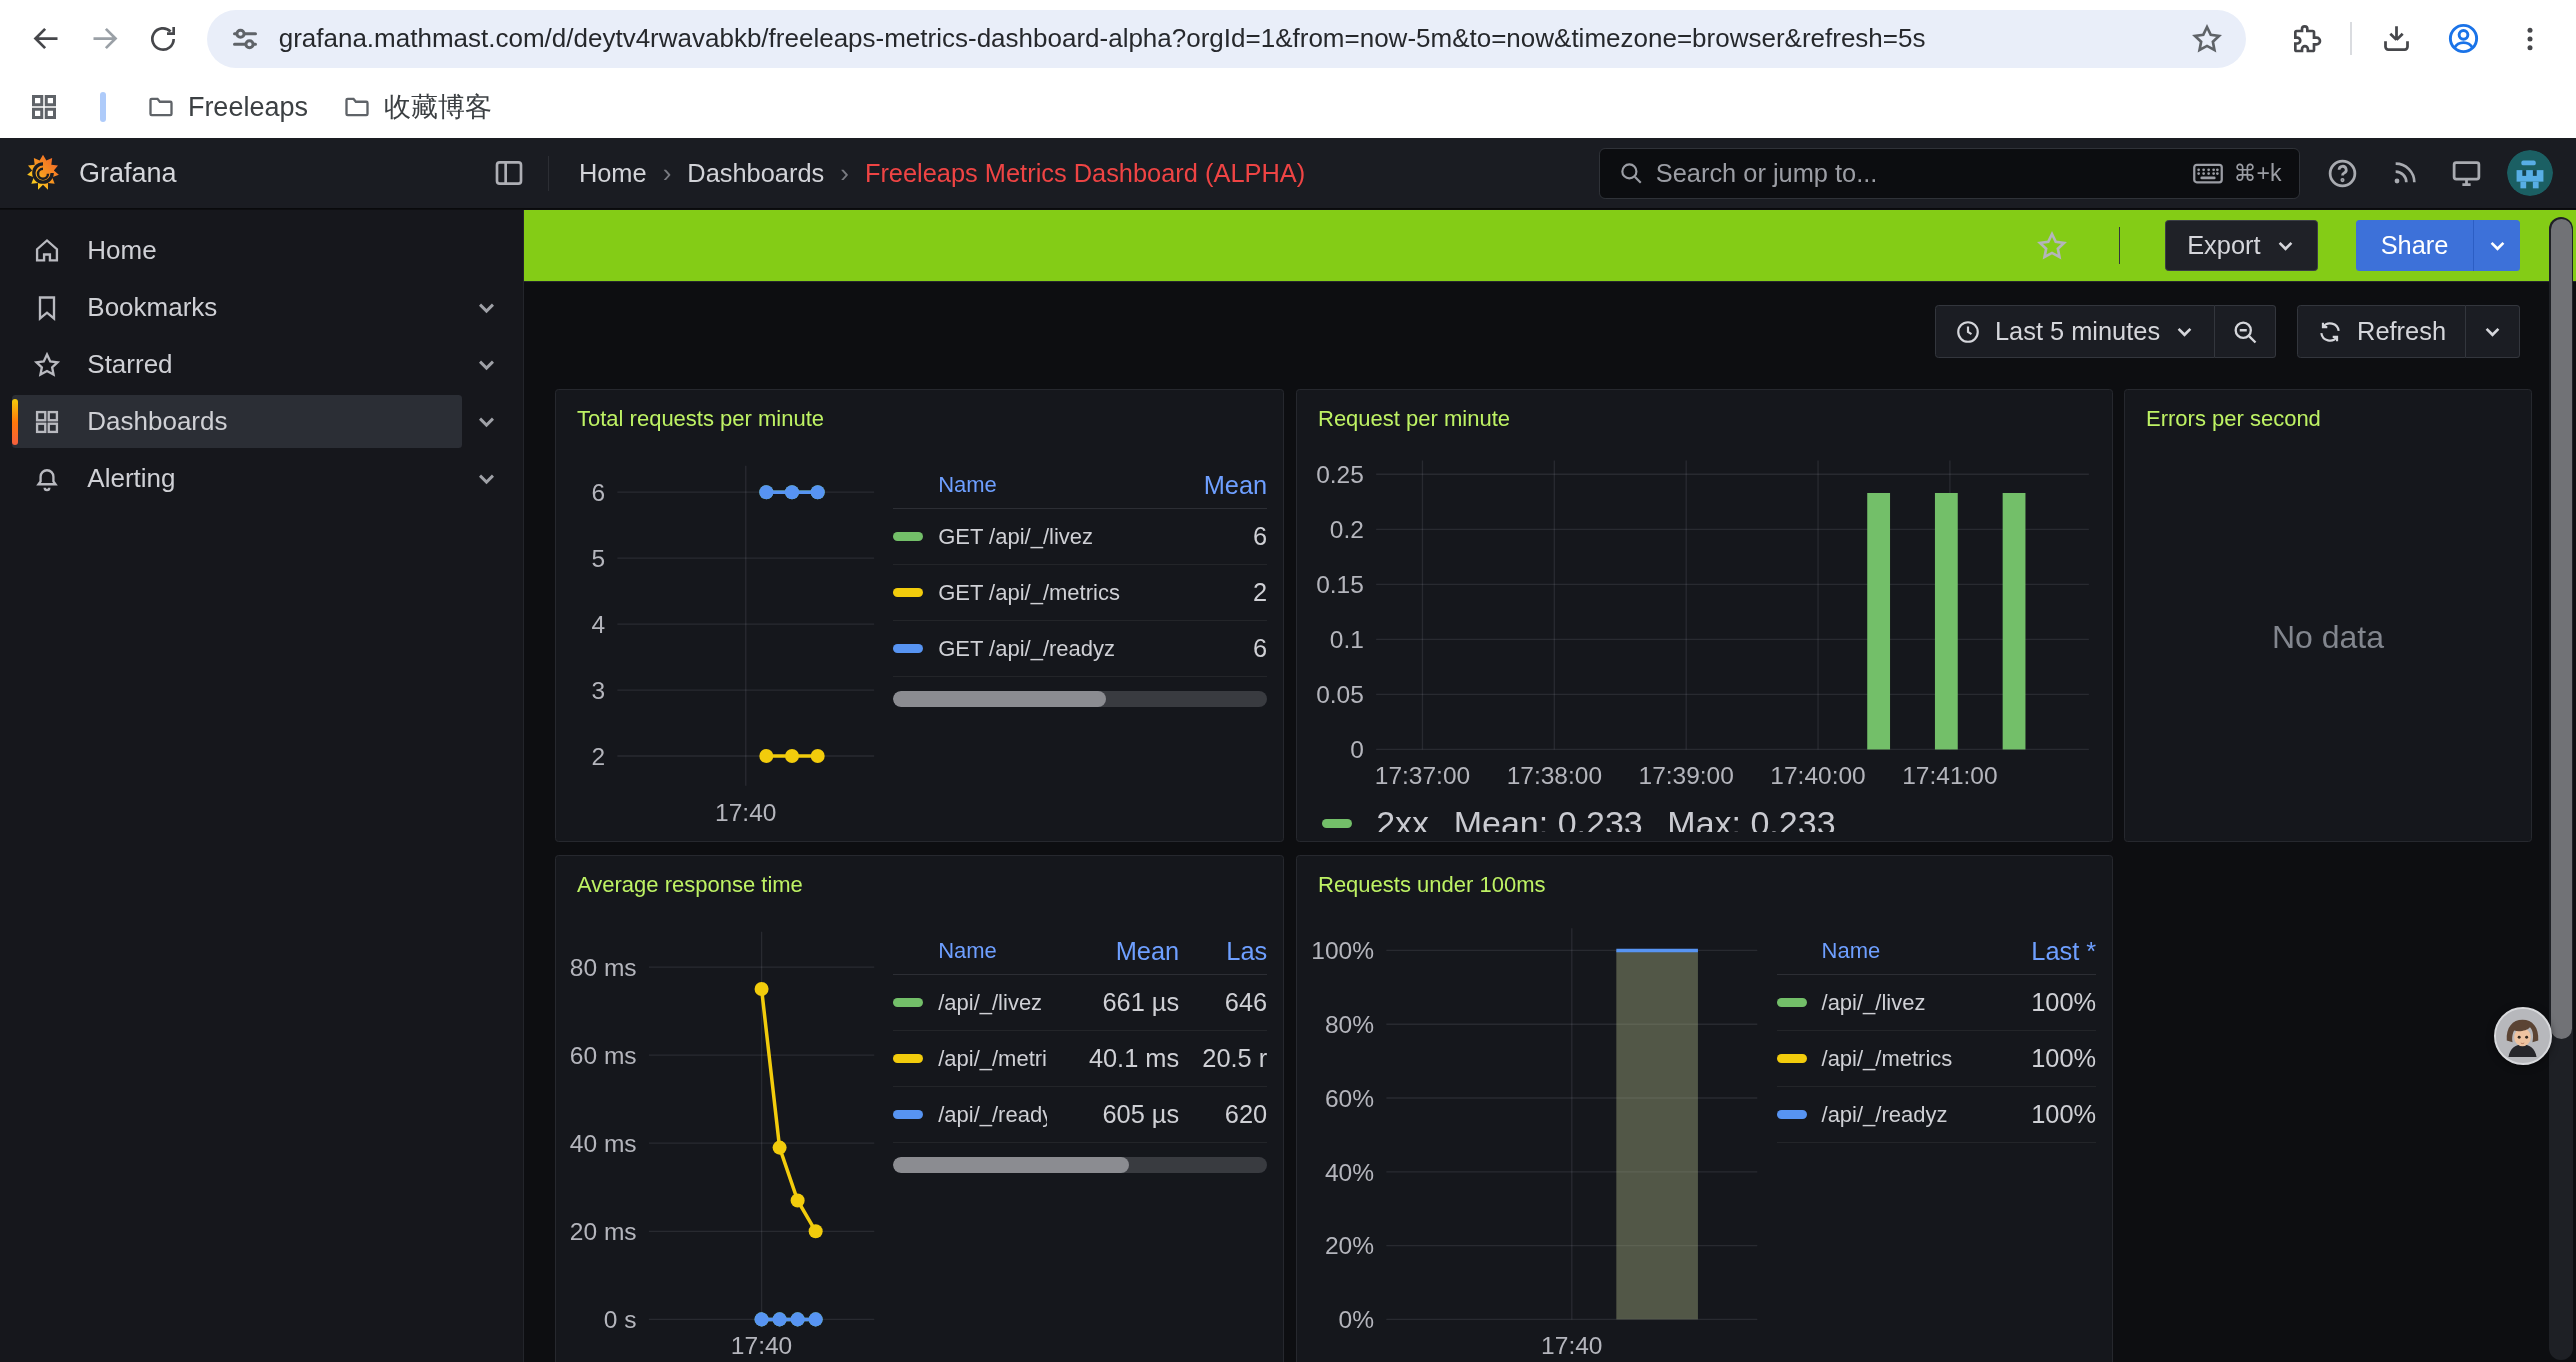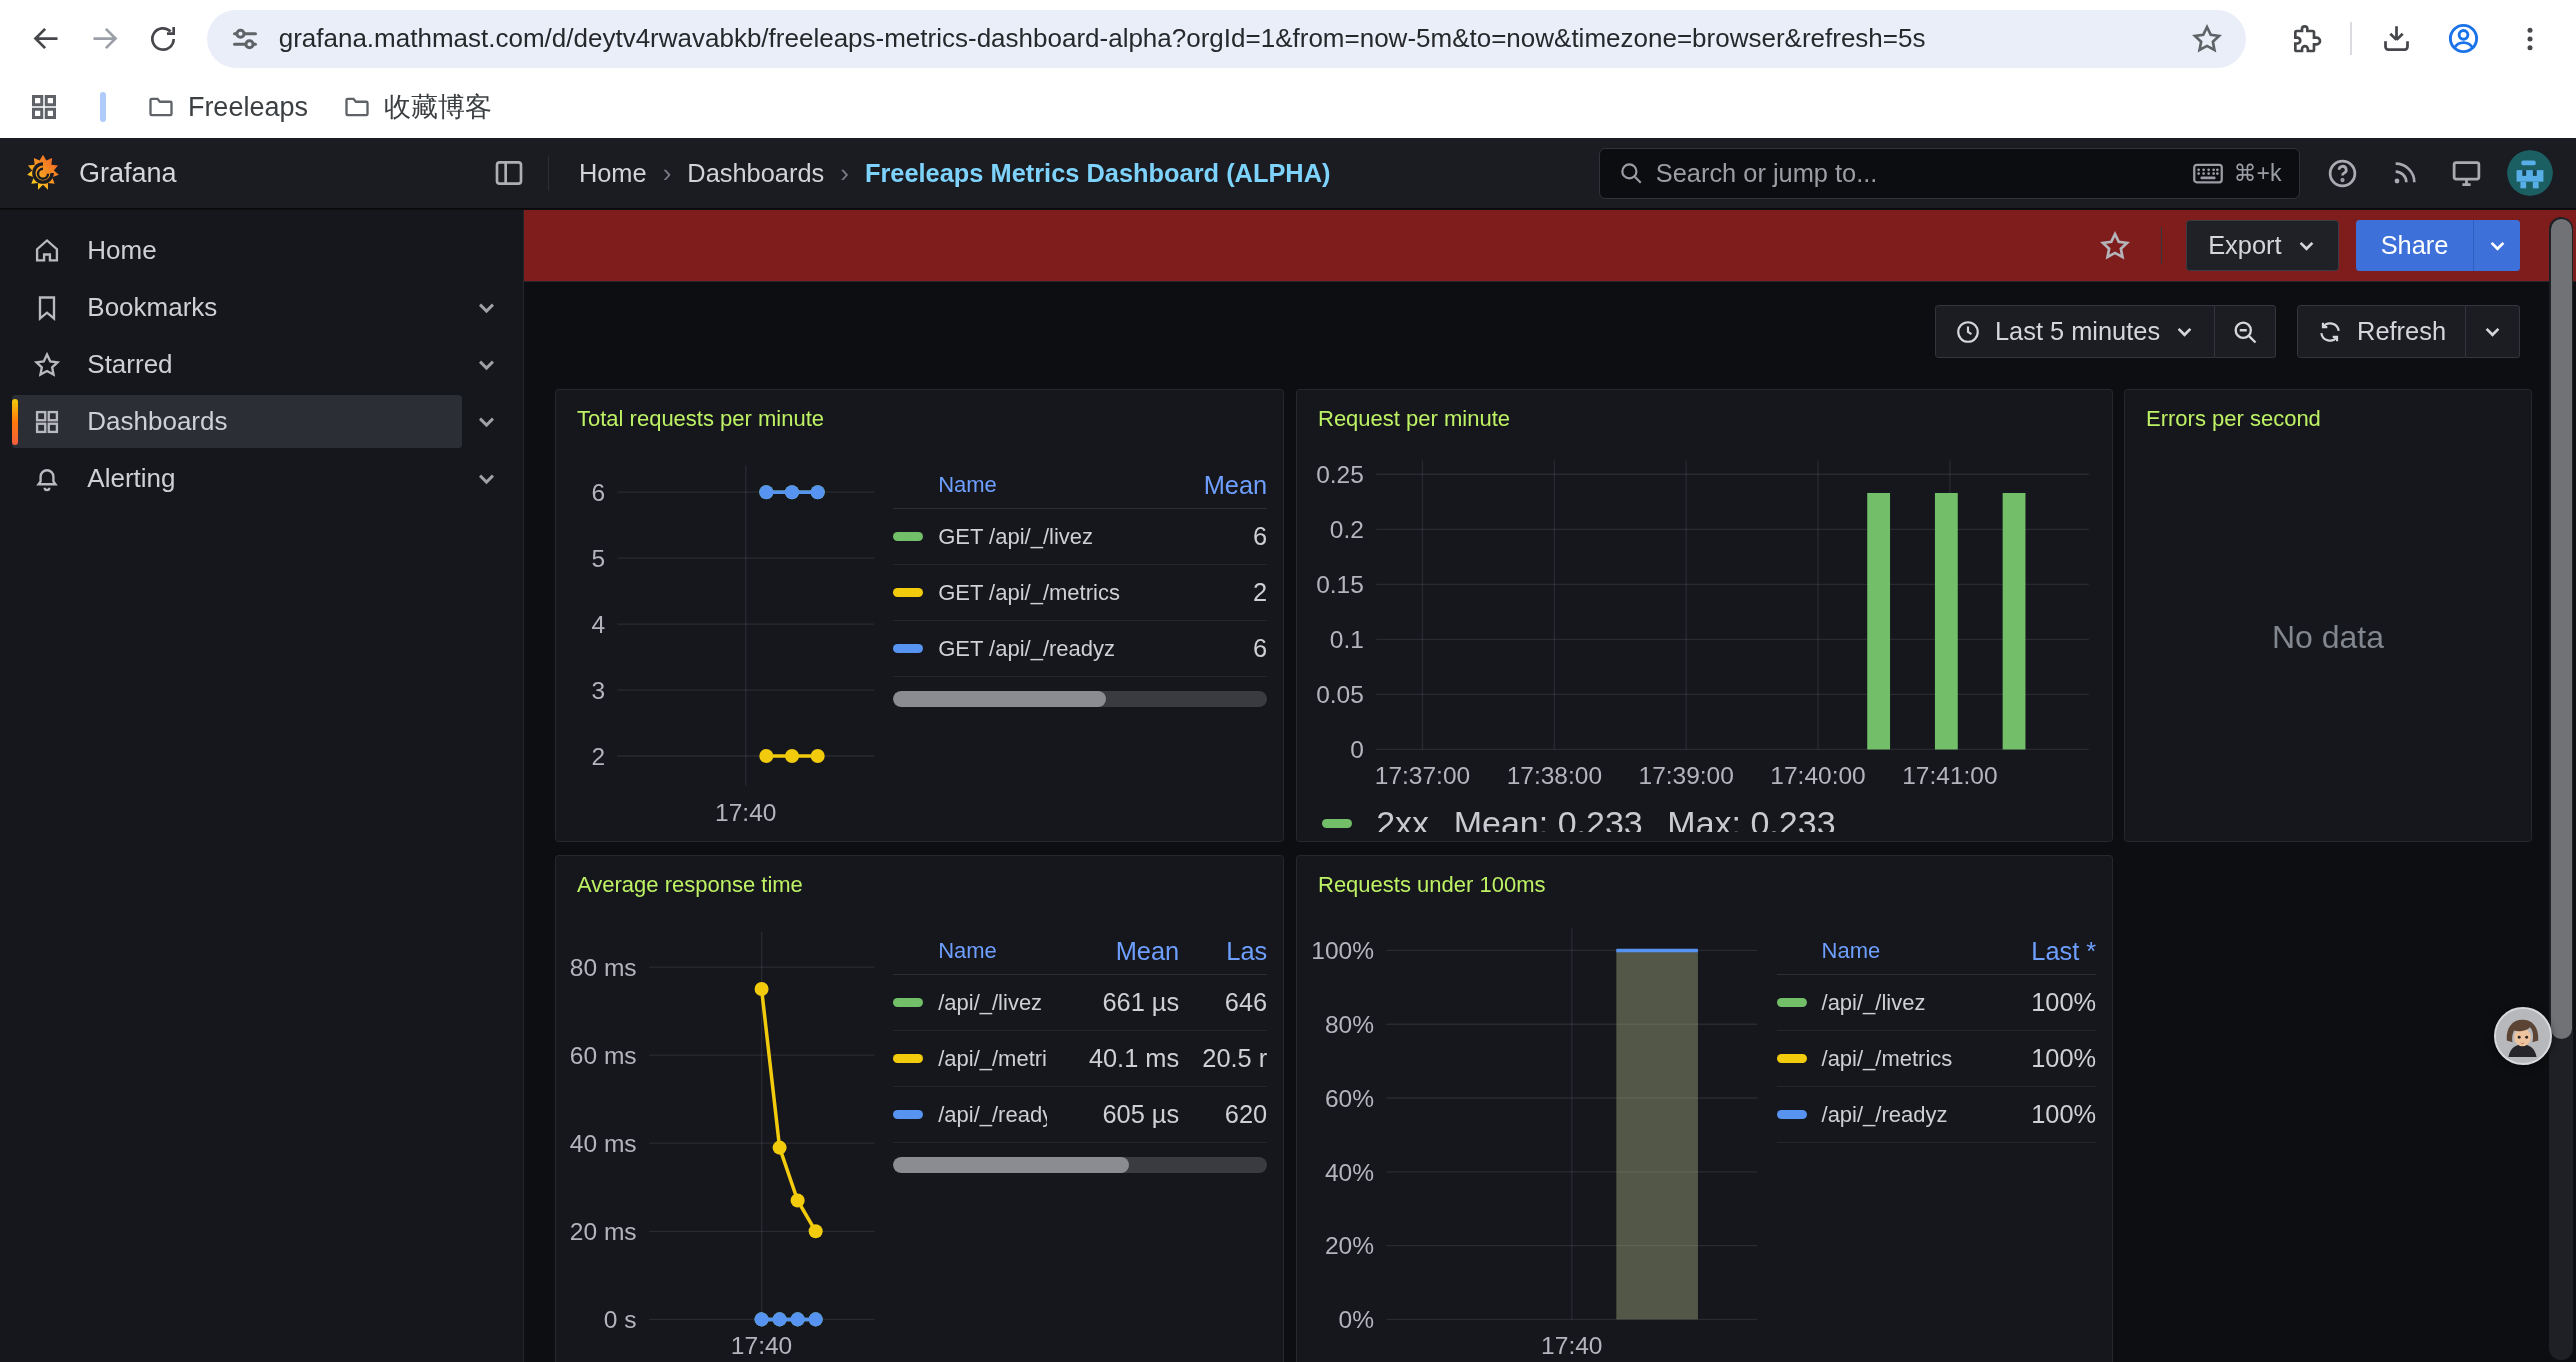--- a/index.html
+++ b/index.html
@@ -35,21 +35,21 @@
   
   .grafana{ position:absolute; top:138px; left:0; right:0; bottom:0; background:#0d0e11; color:#d0d1d6; }
   .gf-header{ position:absolute; top:0; left:0; right:0; height:71px; background:#1a1c22;
     border-bottom:0.9px solid #090a0c; display:flex; align-items:center; padding:0 23px; }
   .hdr-left{ width:502px; display:flex; align-items:center; flex:none; }
   .brand-name{ font-size:27px; color:#d5d6db; margin-left:16px; }
   .collapse-btn{ margin-left:auto; color:#aeafb5; display:flex; }
   .hdr-div{ width:0.9px; height:35px; background:#2c2e34; margin:0 0 0 23px; flex:none; }
   .breadcrumb{ display:flex; align-items:center; margin-left:30px; font-size:25.4px; white-space:nowrap; }
   .crumb{ color:#d2d3d8; }
-  .crumb.current{ color:#7dd3fc;font-weight:bold; }
+  .crumb.current{ color:#ef4444; }
   .crumb-sep{ color:#787a80; margin:0 16px; }
   .crumb-sep::before{ content:"\203A"; font-size:26px; }
   .search-box{ margin-left:auto; width:701px; height:51px; background:#0c0d10; border:0.9px solid #2f3238;
     border-radius:6.1px; display:flex; align-items:center; padding:0 17.5px; color:#9b9da4; flex:none; }
   .search-box .ph{ font-size:25.4px; margin-left:12.3px; }
   .kbd-hint{ margin-left:auto; display:flex; align-items:center; gap:10.5px; font-size:23px; color:#9b9da4; }
   .hdr-icon{ width:39px; height:39px; display:flex; align-items:center; justify-content:center;
     color:#a9abb1; margin-left:23px; flex:none; }
   .gf-avatar{ width:46px; height:46px; border-radius:50%; margin-left:21px; overflow:hidden; flex:none; }
 
@@ -62,22 +62,22 @@
   .menu-item.active{ background:#2b2e35; }
   .menu-item .accent{ position:absolute; left:0; top:3.5px; bottom:3.5px; width:6.1px; border-radius:3.5px;
     background:linear-gradient(#f2cc0c,#ff780a,#f55f3e); display:none; }
   .menu-item.active .accent{ display:block; }
   .menu-item .mi-icon{ display:flex; color:#b9bac0; }
   .menu-item span{ font-size:26px; }
   .menu-chevron{ width:49px; height:49px; display:flex; align-items:center; justify-content:center;
     color:#9fa1a7; }
 
   .dash-main{ position:absolute; left:524px; right:0; top:0; bottom:0; }
-  .dash-toolbar{ height:72px; background:#7f1d1d; border-bottom:0.9px solid #24262c; display:flex;
-    align-items:center; justify-content:flex-end; padding-right:56px; }
+  .dash-toolbar{ height:72px; background:#84cc16; border-bottom:0.9px solid #24262c; display:flex;
+    align-items:center; justify-content:flex-end; padding-right:56px;gap:21px; }
   .icon-btn{ width:42px; height:42px; display:flex; align-items:center; justify-content:center; color:#b4b5bb; }
   .tb-div{ width:0.9px; height:37px; background:#34363c; margin:0 24.6px; }
   .btn{ height:51px; display:flex; align-items:center; gap:14px; padding:0 21px; border-radius:3.5px;
     border:0.9px solid #3a3d45; background:#1f2127; color:#d5d6db; font-size:25.4px; }
   .share-split{ display:flex; margin-left:17.5px; }
   .share-main{ height:51px; display:flex; align-items:center; padding:0 24.6px; background:#3d71d9;
     color:#fff; font-size:25.4px; font-weight:500; border-radius:3.5px 0 0 3.5px; }
   .share-arrow{ width:47px; height:51px; display:flex; align-items:center; justify-content:center;
     background:#3d71d9; color:#fff; border-left:0.9px solid #2c5ec4; border-radius:0 3.5px 3.5px 0; }
 

